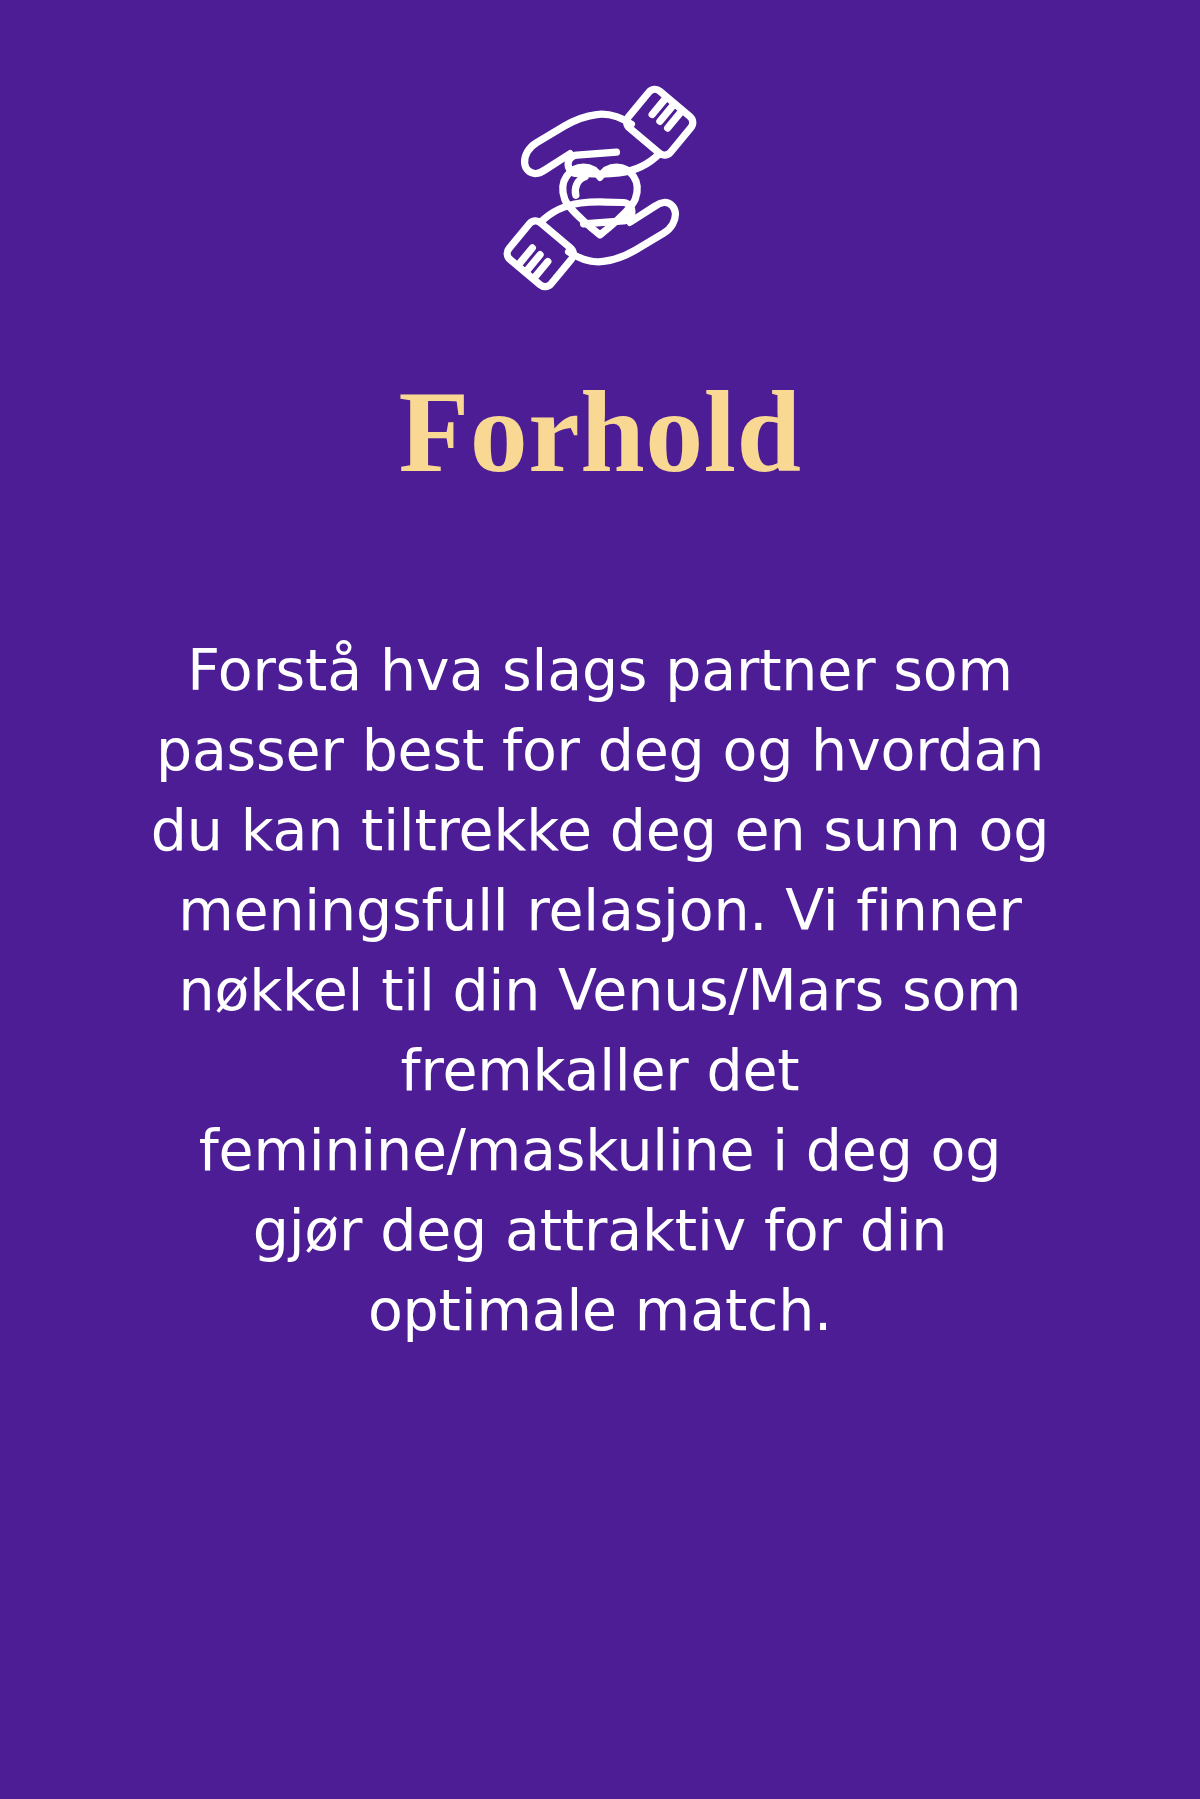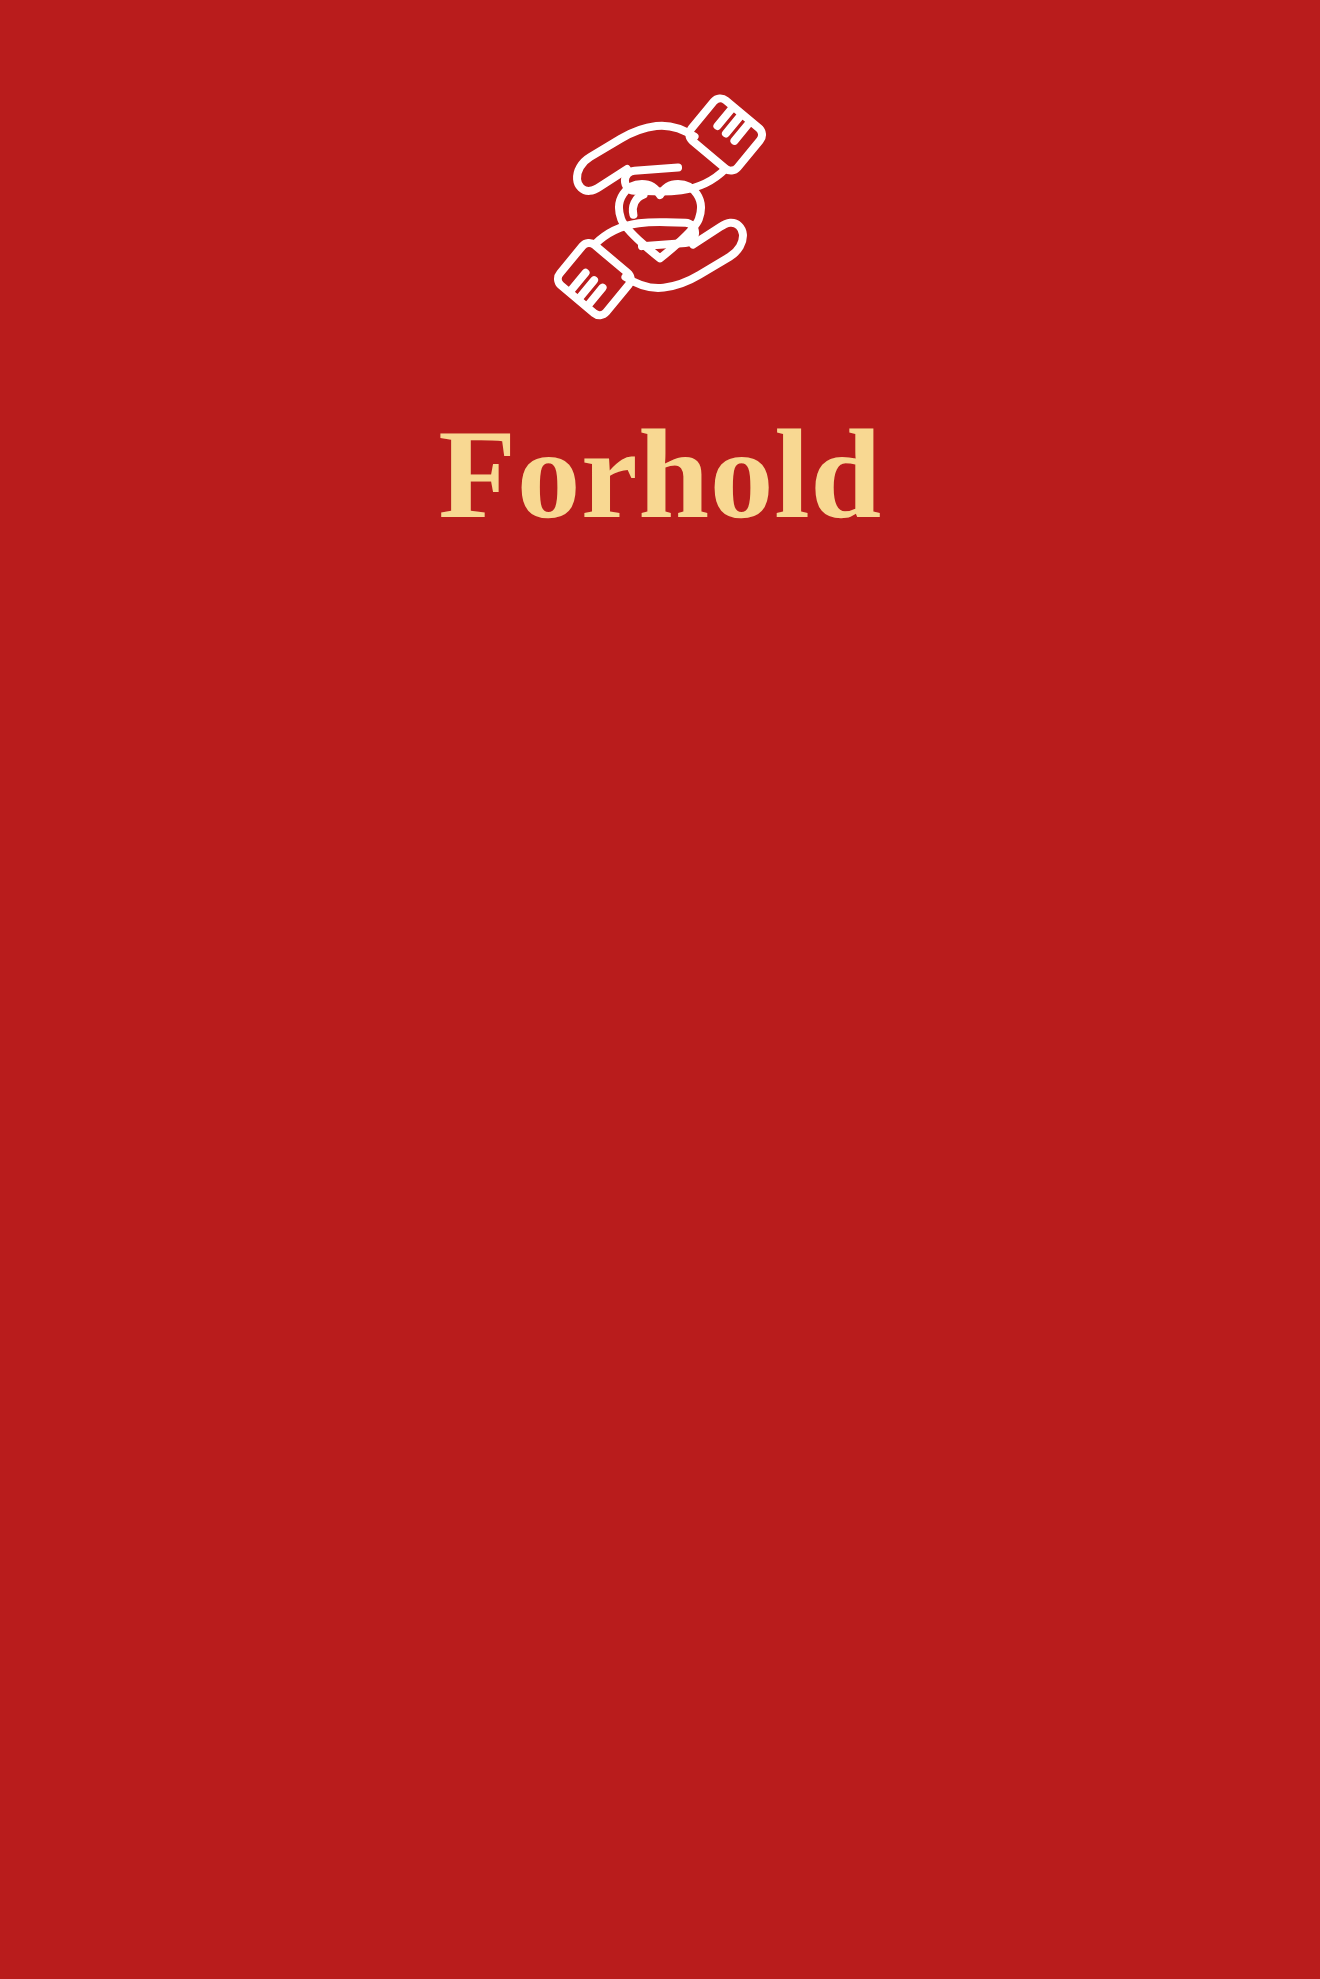--- a/index.html
+++ b/index.html
@@ -11,21 +11,21 @@
     width: 1200px;
     height: 1799px;
     background: #2a3a68;
     font-family: "Liberation Sans", sans-serif;
     overflow: hidden;
   }
   .card {
     position: relative;
     width: 1200px;
     height: 1799px;
-    background: #b91c1c;
+    background: #4c1d95;
     display: flex;
     flex-direction: column;
     align-items: center;
     box-sizing: border-box;
   }
   .icon-wrap {
     margin-top: 72px;
     width: 232px;
     height: 232px;
     display: flex;
@@ -84,14 +84,17 @@
       <path d="M52 213 L66 196"></path>
       <path d="M44 206 L58 189"></path>
       <path d="M36 199 L50 182"></path>
       <path d="M87.5 186 C98 193 111 197.5 123.5 196 C136 194.5 147 190 157 184 L185.5 167 C194 162 198.5 153.5 198 146 C197.5 139.5 192.5 134.5 186 135 C182.5 135.3 179.5 137 176.5 139 L151 155.5"></path>
       <path d="M58.5 155.5 C70 144 84.5 137.5 100 135.5 C108 134.5 118 134.3 126 134.5 L144 135 C149 135.2 153 139.5 153 144.5 C153 149.5 149 153.7 144 154 L103 157"></path>
     </svg>
   </div>
 
   <div class="page-title">Forhold</div>
 
+  <div class="body-copy">
+    <p>Forstå hva slags partner som passer best for deg og hvordan du kan tiltrekke deg en sunn og meningsfull relasjon. Vi finner nøkkel til din Venus/Mars som fremkaller det feminine/maskuline i deg og gjør deg attraktiv for din optimale match.</p>
+  </div>
 
 </div>
 
 </body></html>

